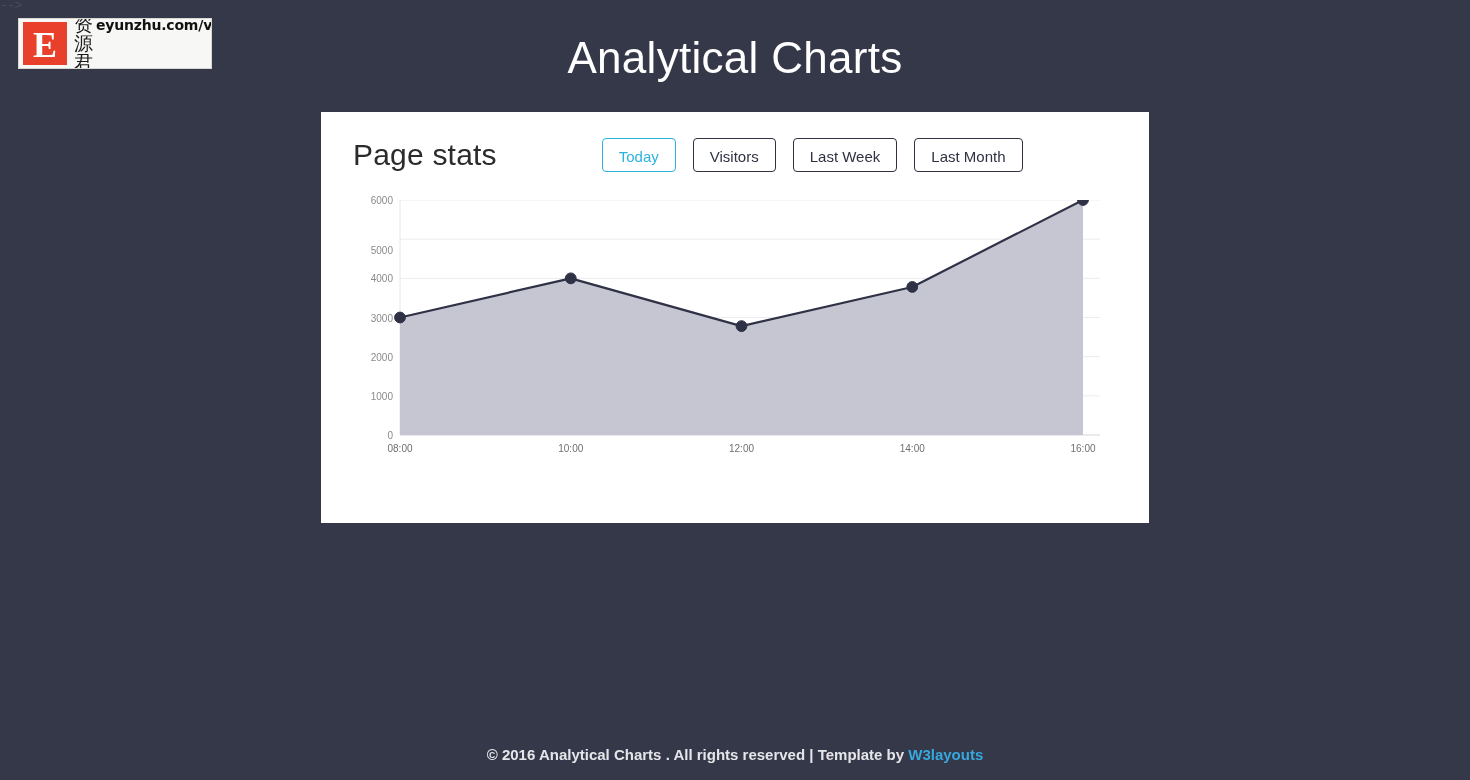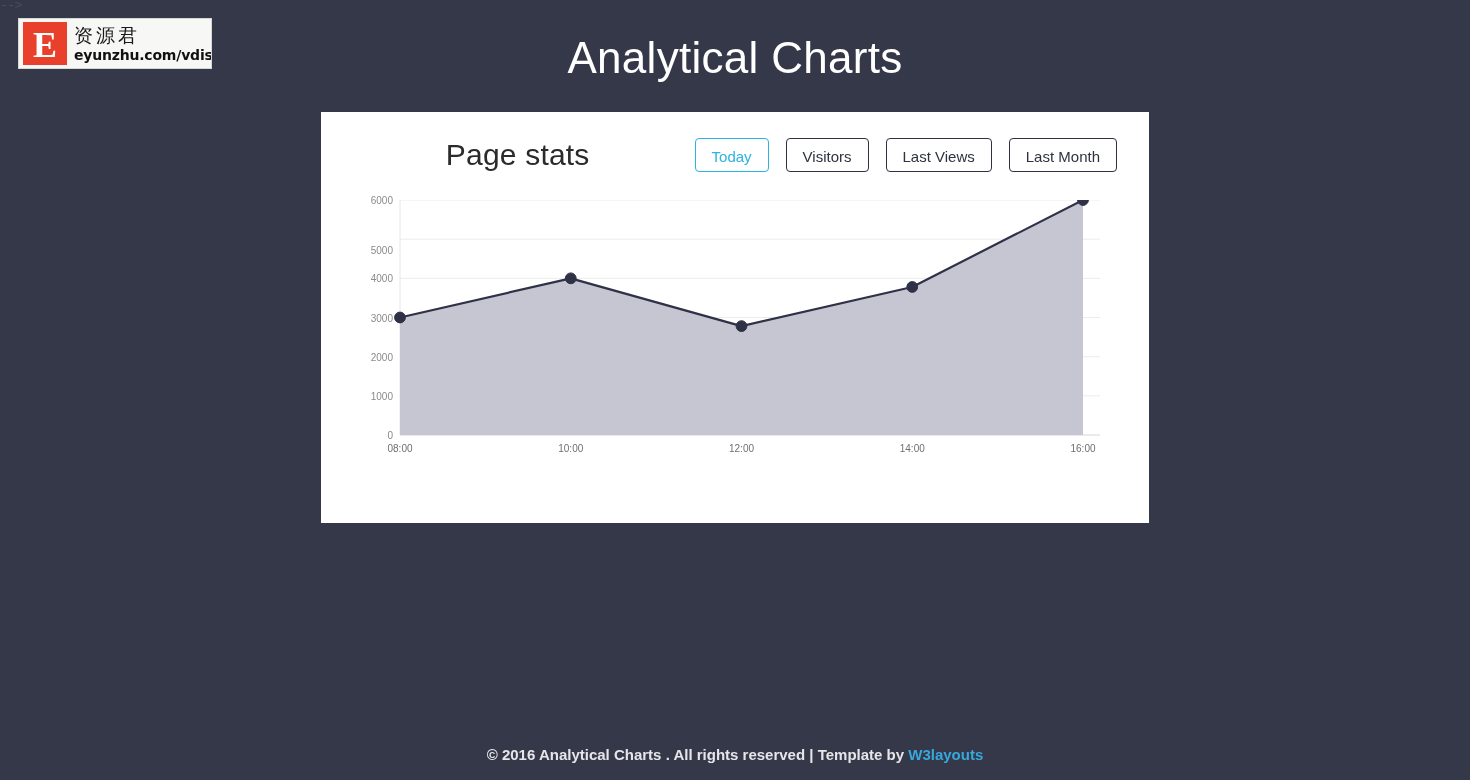--- a/index.html
+++ b/index.html
@@ -45,21 +45,21 @@
     font-weight: bold;
     font-size: 36px;
     line-height: 43px;
     text-align: center;
     flex: 0 0 auto;
     border: 2px solid #e8402a;
   }
   .wm-right {
     margin-left: 7px;
     display: flex;
-    flex-direction: column;
+    flex-direction: row;
     line-height: 1;
   }
   .wm-cn {
     font-family: "DejaVu Sans", sans-serif;
     font-size: 19px;
     color: #1a1a1a;
     letter-spacing: 3px;
     font-weight: 500;
   }
   .wm-url {
@@ -101,21 +101,20 @@
   .card-stats {
     margin-top: 34px;
     height: 131px;
     padding: 28px 32px 0 32px;
   }
 
   
   .chart-head {
     display: flex;
     align-items: center;
-    justify-content: flex-end;
   }
   .chart-head h2 {
     margin: 0;
     font-size: 30px;
     font-weight: normal;
     color: #2b2b2b;
     letter-spacing: 0.2px;
   }
   .range-buttons {
     display: flex;
@@ -235,21 +234,21 @@
 
 <div class="wrap">
 
   <div class="card card-chart">
 
     <div class="chart-head">
       <h2>Page stats</h2>
       <div class="range-buttons">
         <button class="range-btn active">Today</button>
         <button class="range-btn">Visitors</button>
-        <button class="range-btn">Last Views</button>
+        <button class="range-btn">Last Week</button>
         <button class="range-btn">Last Month</button>
       </div>
     </div>
 
     <div class="plot">
       <svg id="chart-svg" width="764" height="240" viewBox="0 0 764 240">
           <line x1="47" x2="747" y1="235" y2="235" stroke="#ececf0" stroke-width="1"></line>
           <line x1="47" x2="747" y1="195.83333333333334" y2="195.83333333333334" stroke="#ececf0" stroke-width="1"></line>
           <line x1="47" x2="747" y1="156.66666666666669" y2="156.66666666666669" stroke="#ececf0" stroke-width="1"></line>
           <line x1="47" x2="747" y1="117.5" y2="117.5" stroke="#ececf0" stroke-width="1"></line>

